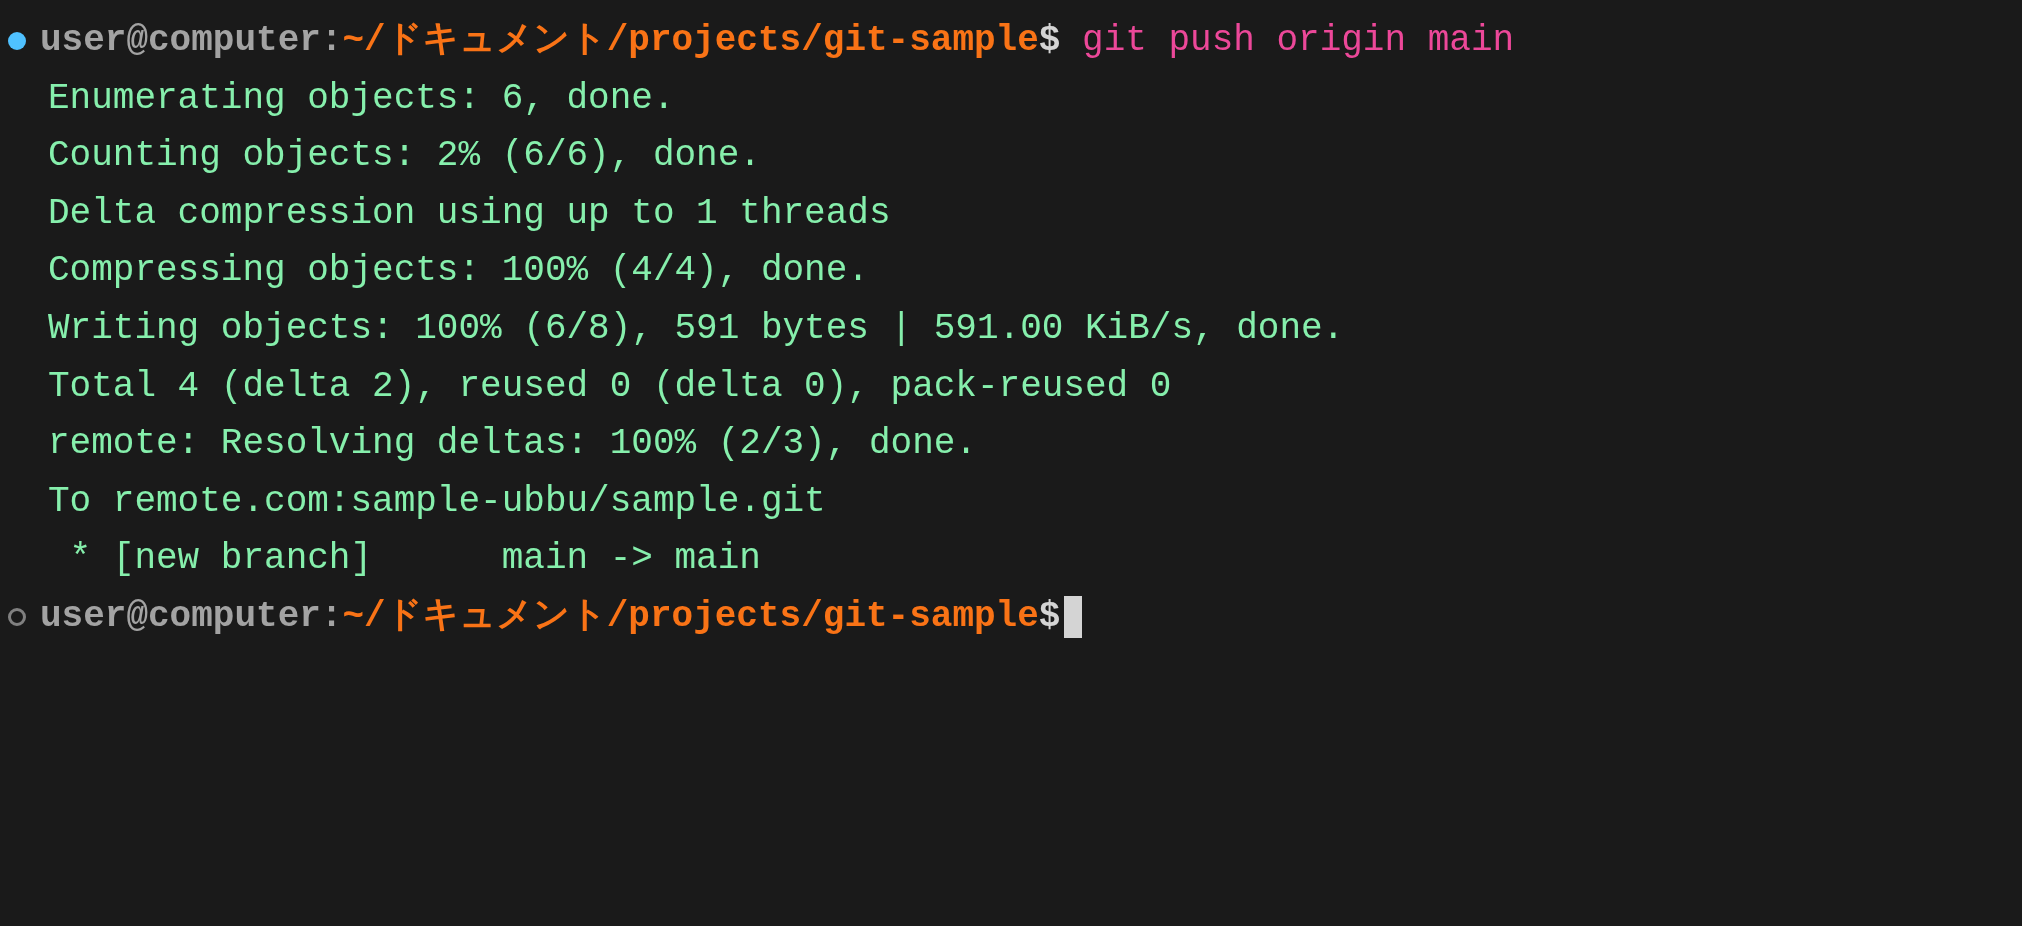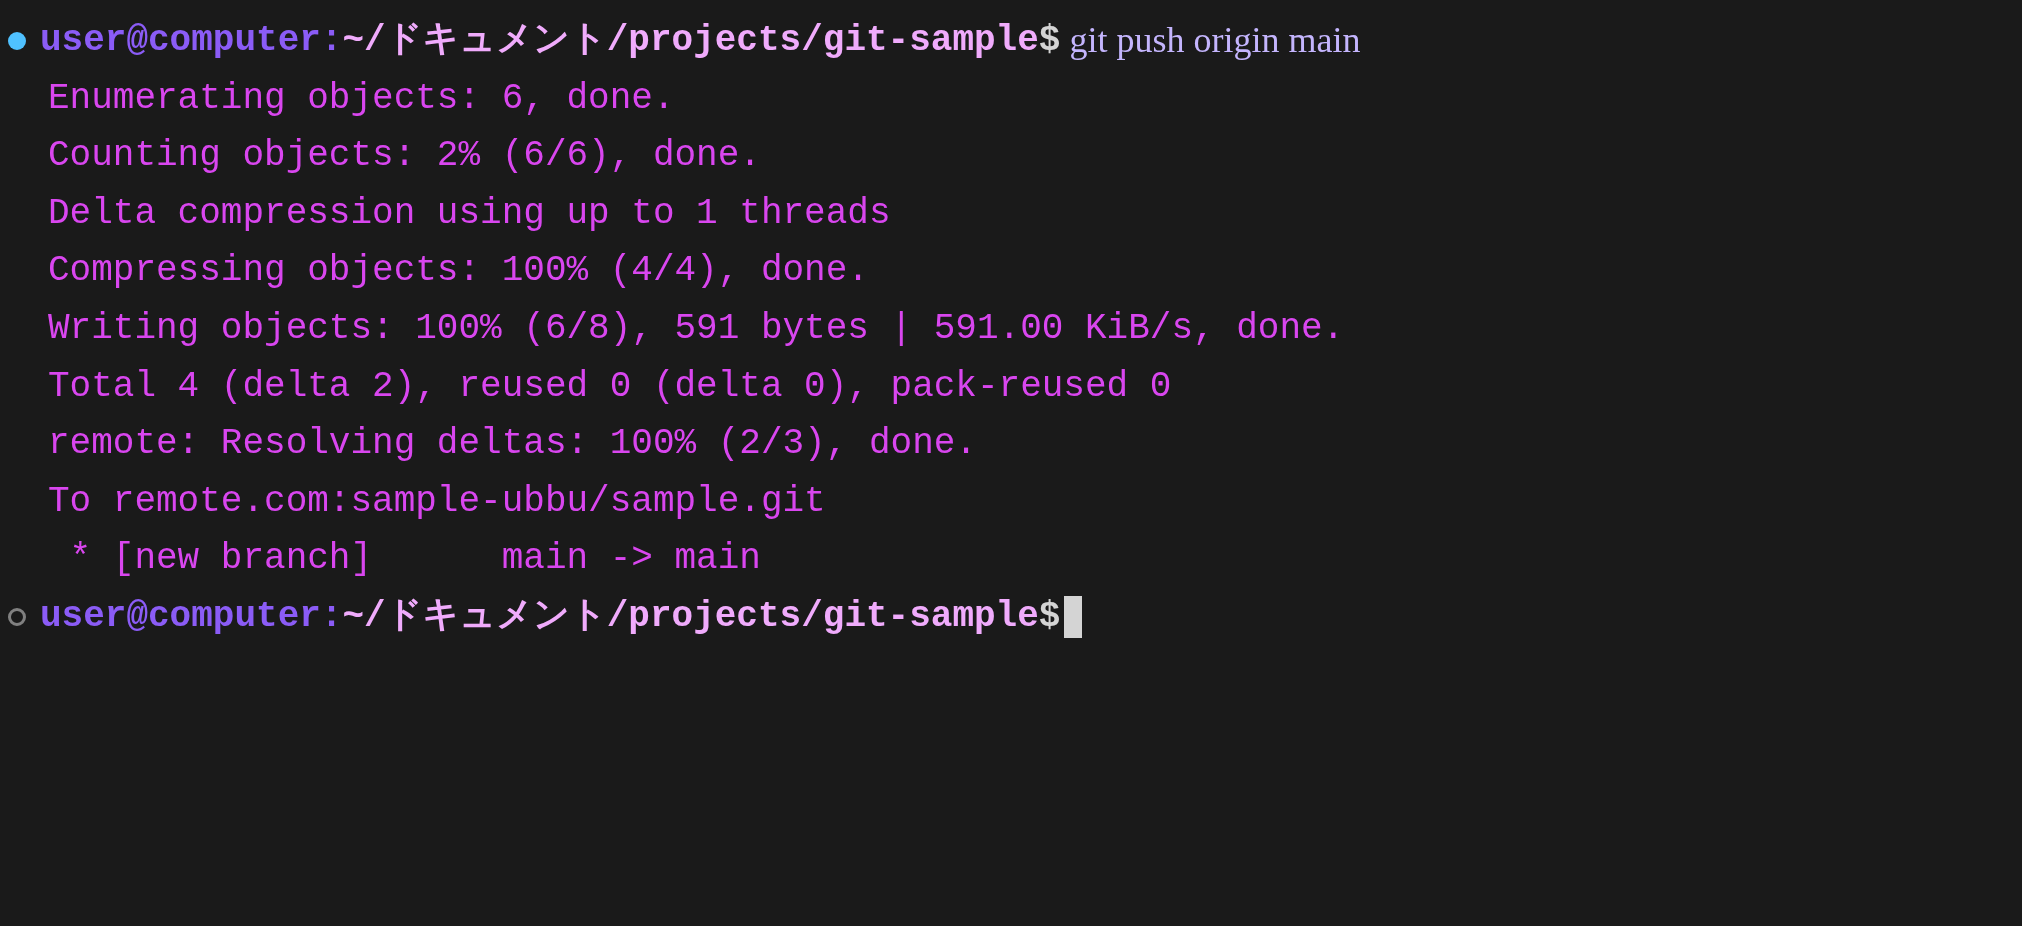--- a/index.html
+++ b/index.html
@@ -35,42 +35,41 @@
     .bullet-open {
       display: inline-block;
       width: 18px;
       height: 18px;
       border-radius: 50%;
       border: 3px solid #808080;
       margin-right: 14px;
       flex-shrink: 0;
     }
     .user-host {
-      color: #8b5cf6;
+      color: #a3a3a3;
       font-weight: bold;
     }
     .path {
-      color: #f0abfc;
+      color: #f97316;
       font-weight: bold;
     }
     .dollar {
       color: #d4d4d4;
       font-weight: bold;
     }
     .command {
-      color: #c4b5fd;
-      font-family: Liberation Serif, serif;
+      color: #ec4899;
     }
     .indent {
       display: inline-block;
       width: 40px;
       flex-shrink: 0;
     }
     .output {
-      color: #d946ef;
+      color: #86efac;
       text-align: right;
     }
     .cursor {
       display: inline-block;
       width: 18px;
       height: 42px;
       background-color: #d4d4d4;
       vertical-align: middle;
       margin-left: 4px;
     }

